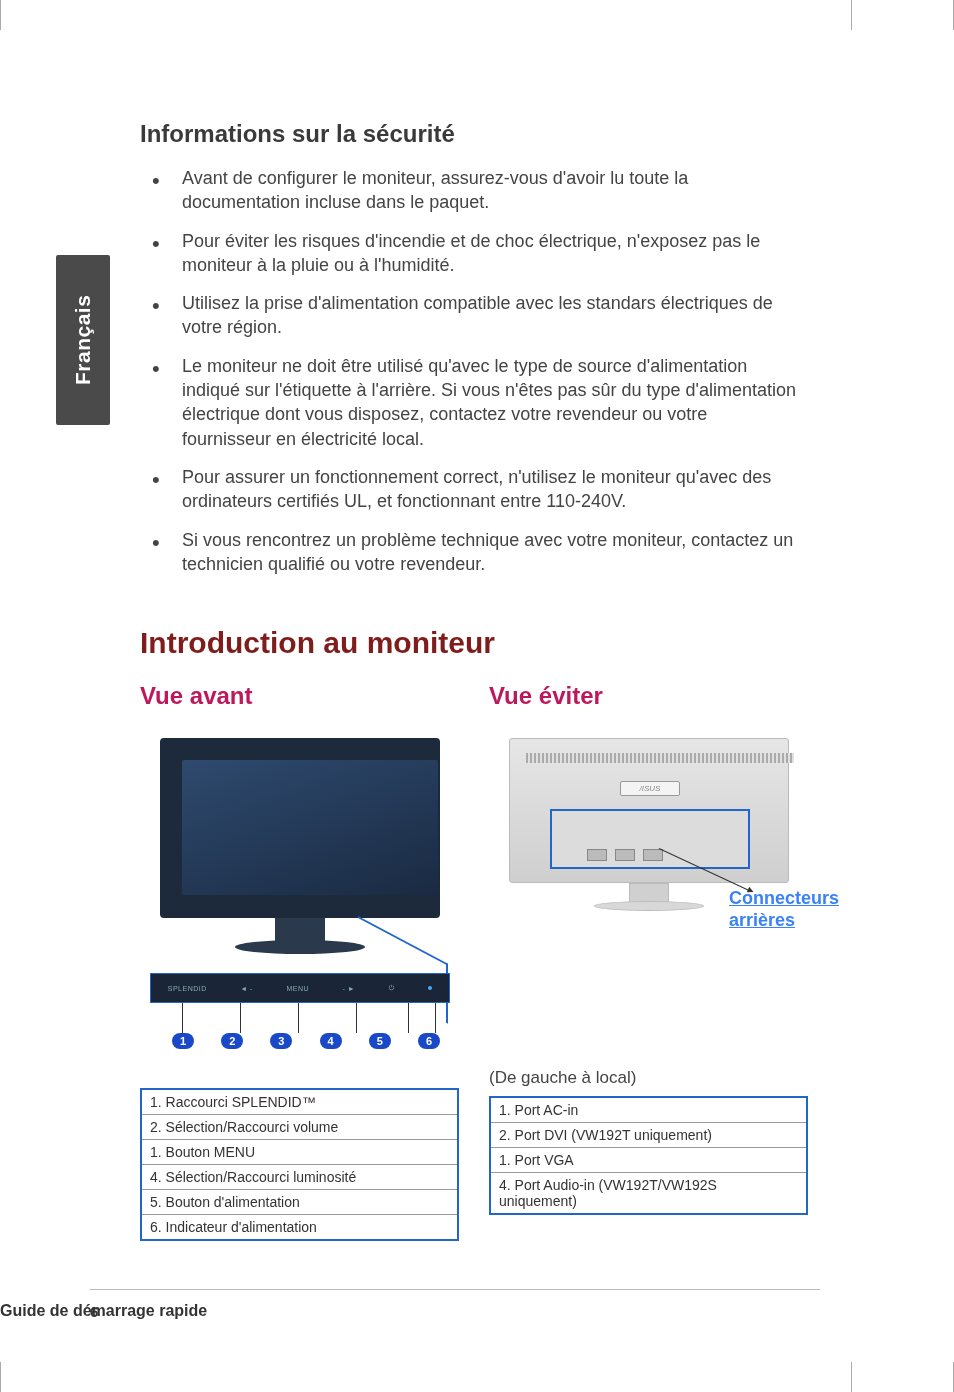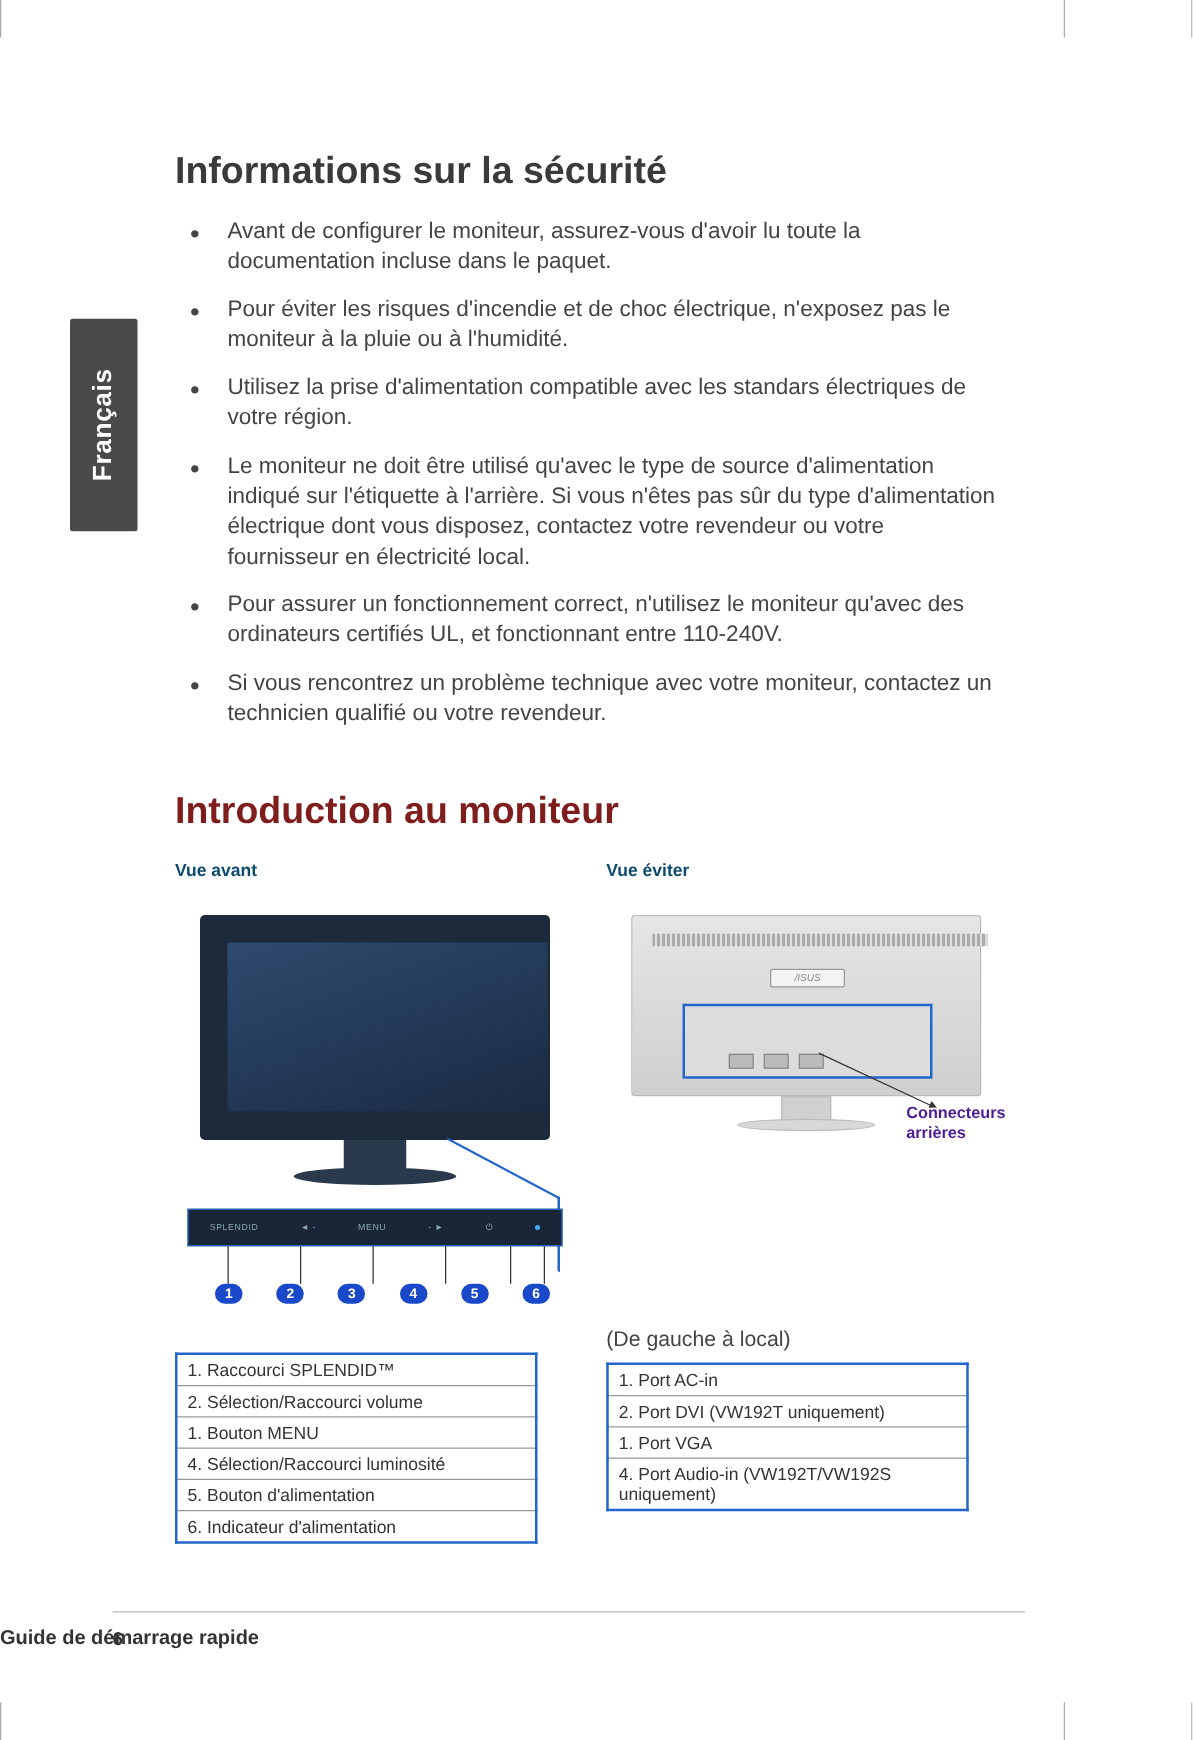--- a/index.html
+++ b/index.html
@@ -56,21 +56,21 @@
     font-size: 21px;
     display: flex;
     align-items: center;
     justify-content: center;
     writing-mode: vertical-rl;
     transform: rotate(180deg);
     letter-spacing: 0.5px;
     border-radius: 2px;
   }
   h1 {
-    font-size: 30px;
+    font-size: 24px;
     font-weight: bold;
     color: #3a3a3a;
     margin-bottom: 18px;
   }
   h2.intro {
     font-size: 30px;
     font-weight: bold;
     color: #7f1d1d;
     margin-top: 50px;
     margin-bottom: 22px;
@@ -94,23 +94,23 @@
     top: 0;
     font-size: 22px;
     color: #444;
   }
   .columns {
     display: flex;
     gap: 30px;
   }
   .col { flex: 1; }
   .view-label {
-    font-size: 14px;
-    font-weight: bold;
-    color: #0c4a6e;
+    font-size: 24px;
+    font-weight: bold;
+    color: #be185d;
     margin-bottom: 18px;
   }
   
   .front-illus {
     width: 300px;
     height: 320px;
     position: relative;
     margin-left: 10px;
   }
   .monitor-body {
@@ -271,33 +271,34 @@
     content: "";
     position: absolute;
     right: -4px; top: -3px;
     border-left: 6px solid #333;
     border-top: 3px solid transparent;
     border-bottom: 3px solid transparent;
   }
   .conn-label {
     position: absolute;
     top: 160px; left: 230px;
-    font-size: 13px;
+    font-size: 18px;
     font-weight: bold;
     line-height: 1.2;
-    color: #4c1d95;
+    color: #3b82f6;
+    text-decoration: underline;
   }
   
   .legend-note {
     font-size: 17px;
     color: #444;
     margin: 10px 0 8px 0;
   }
   table.legend {
-    width: 290px;
+    width: 319px;
     border-collapse: collapse;
     border: 2px solid #2266cc;
     margin-top: 6px;
   }
   table.legend td {
     border-top: 1px solid #999;
     padding: 4px 8px;
     font-size: 14px;
     color: #333;
   }

